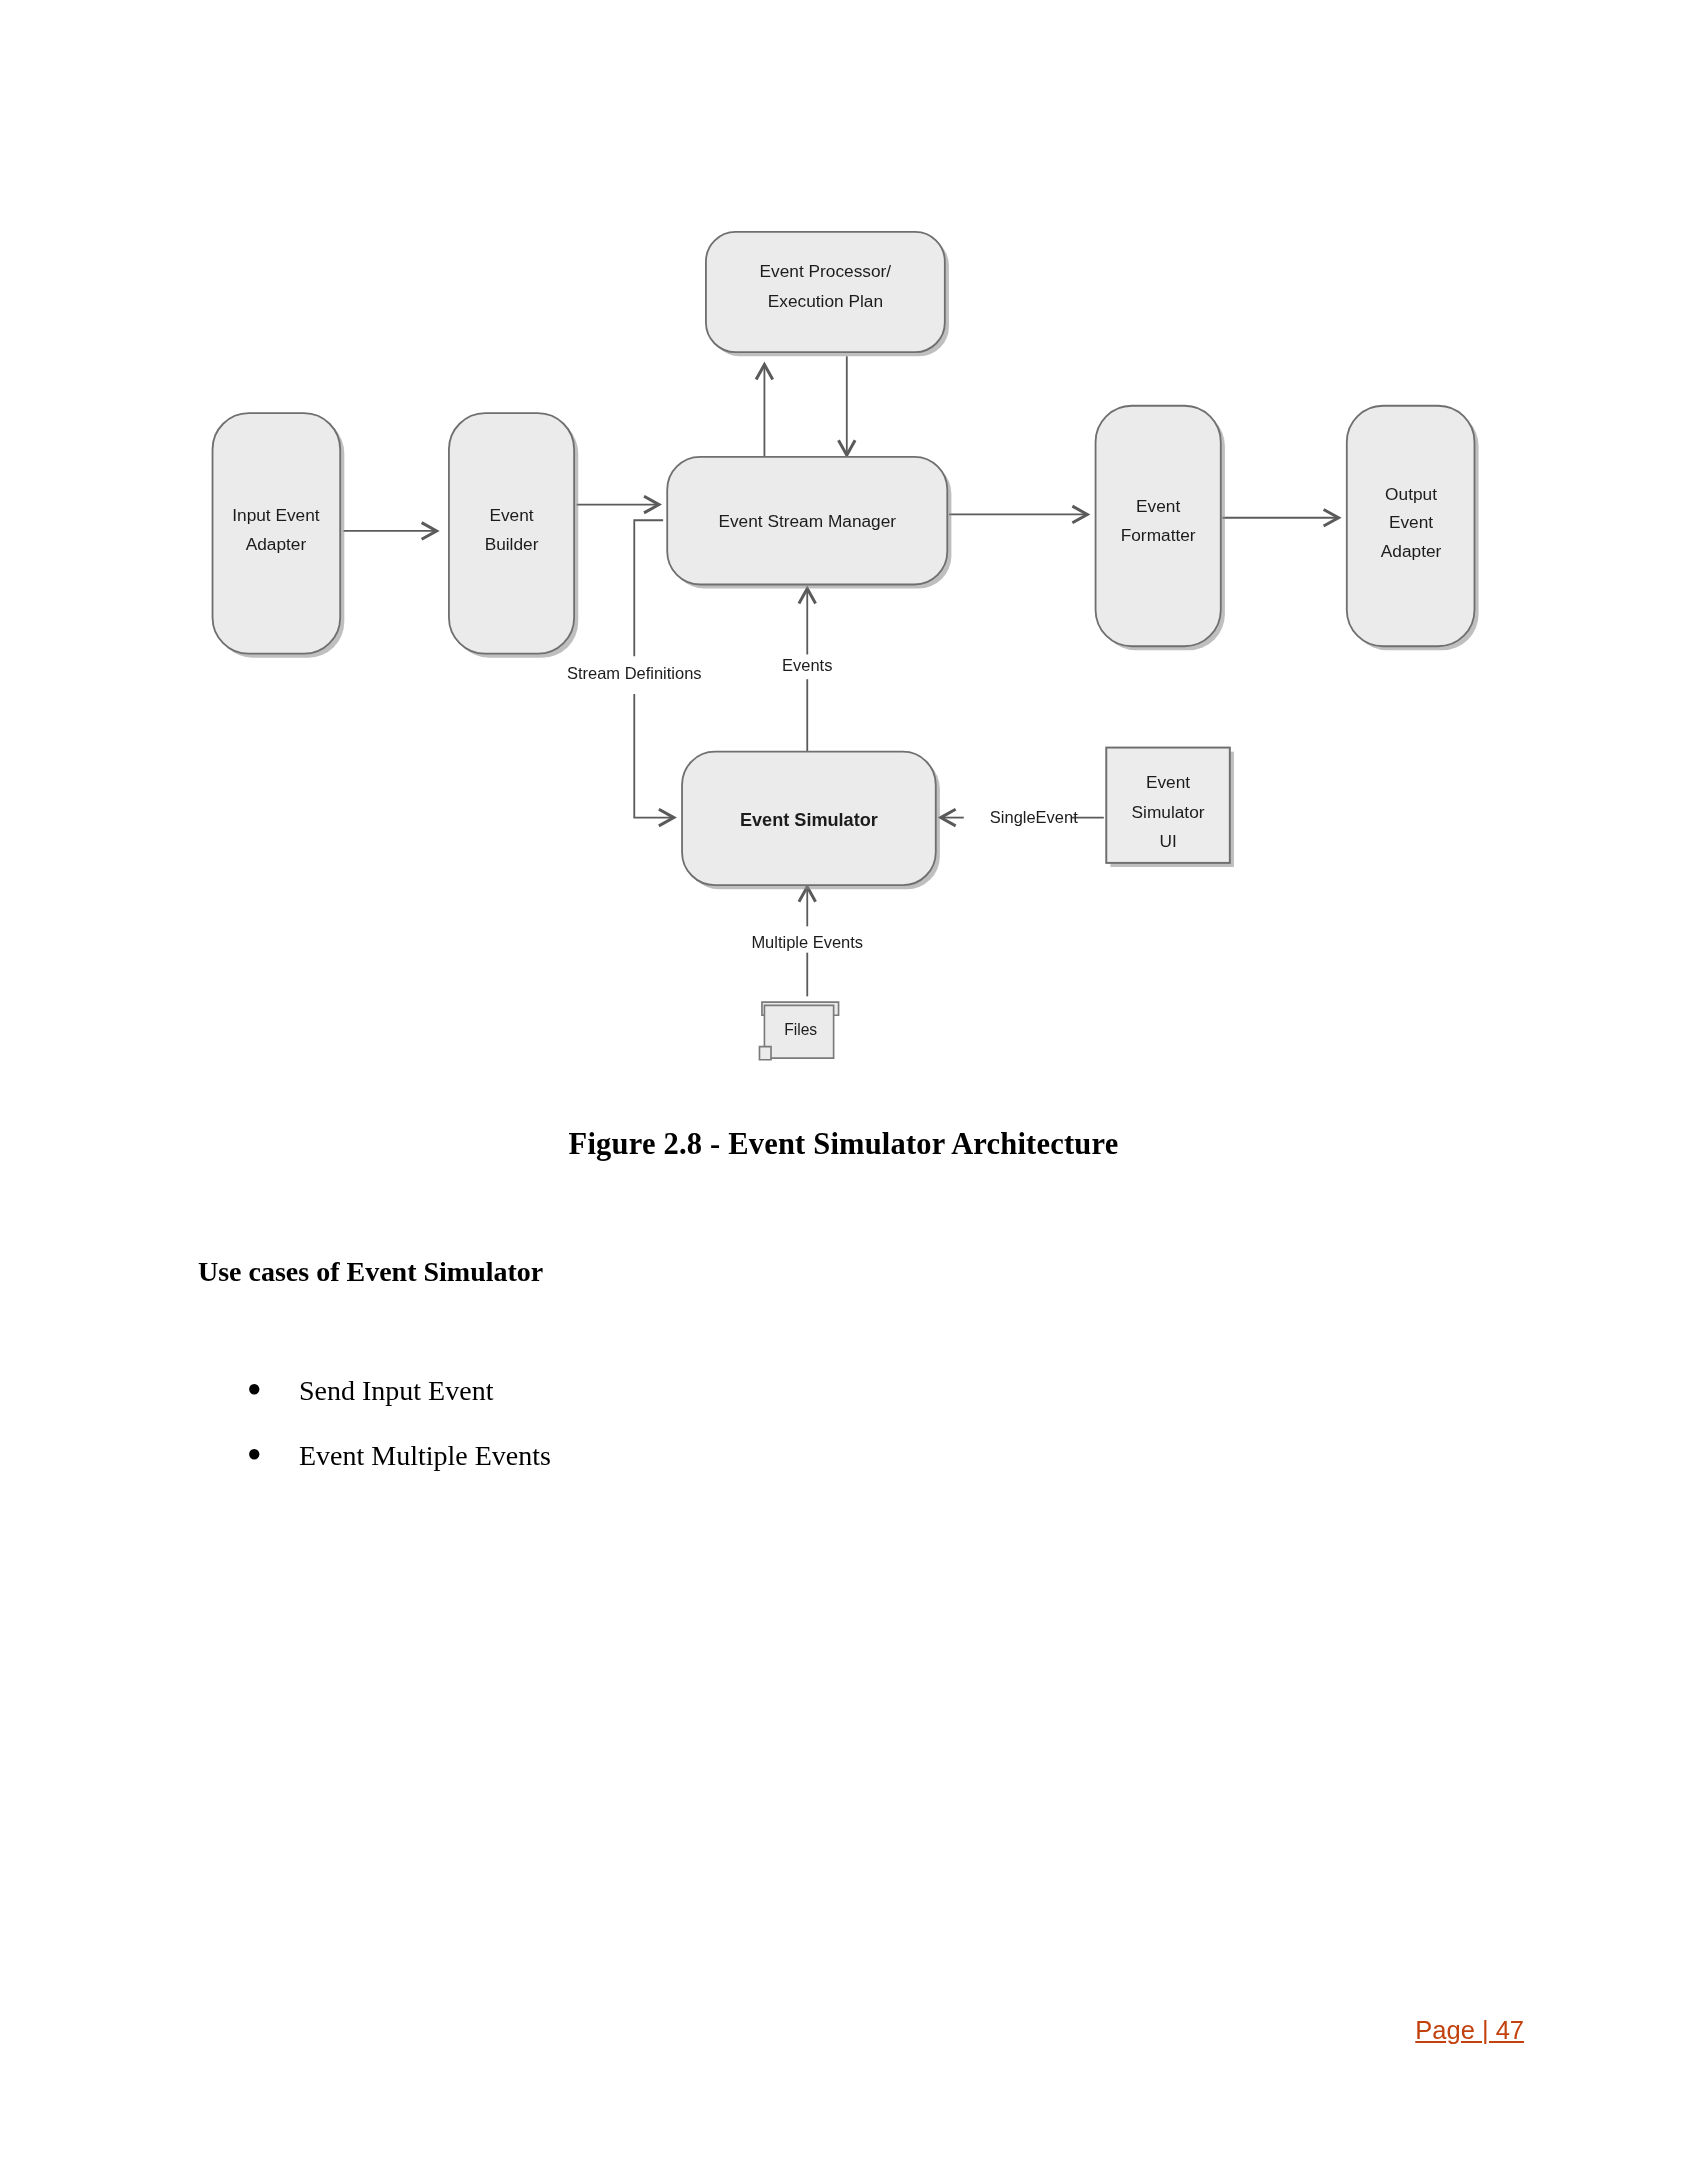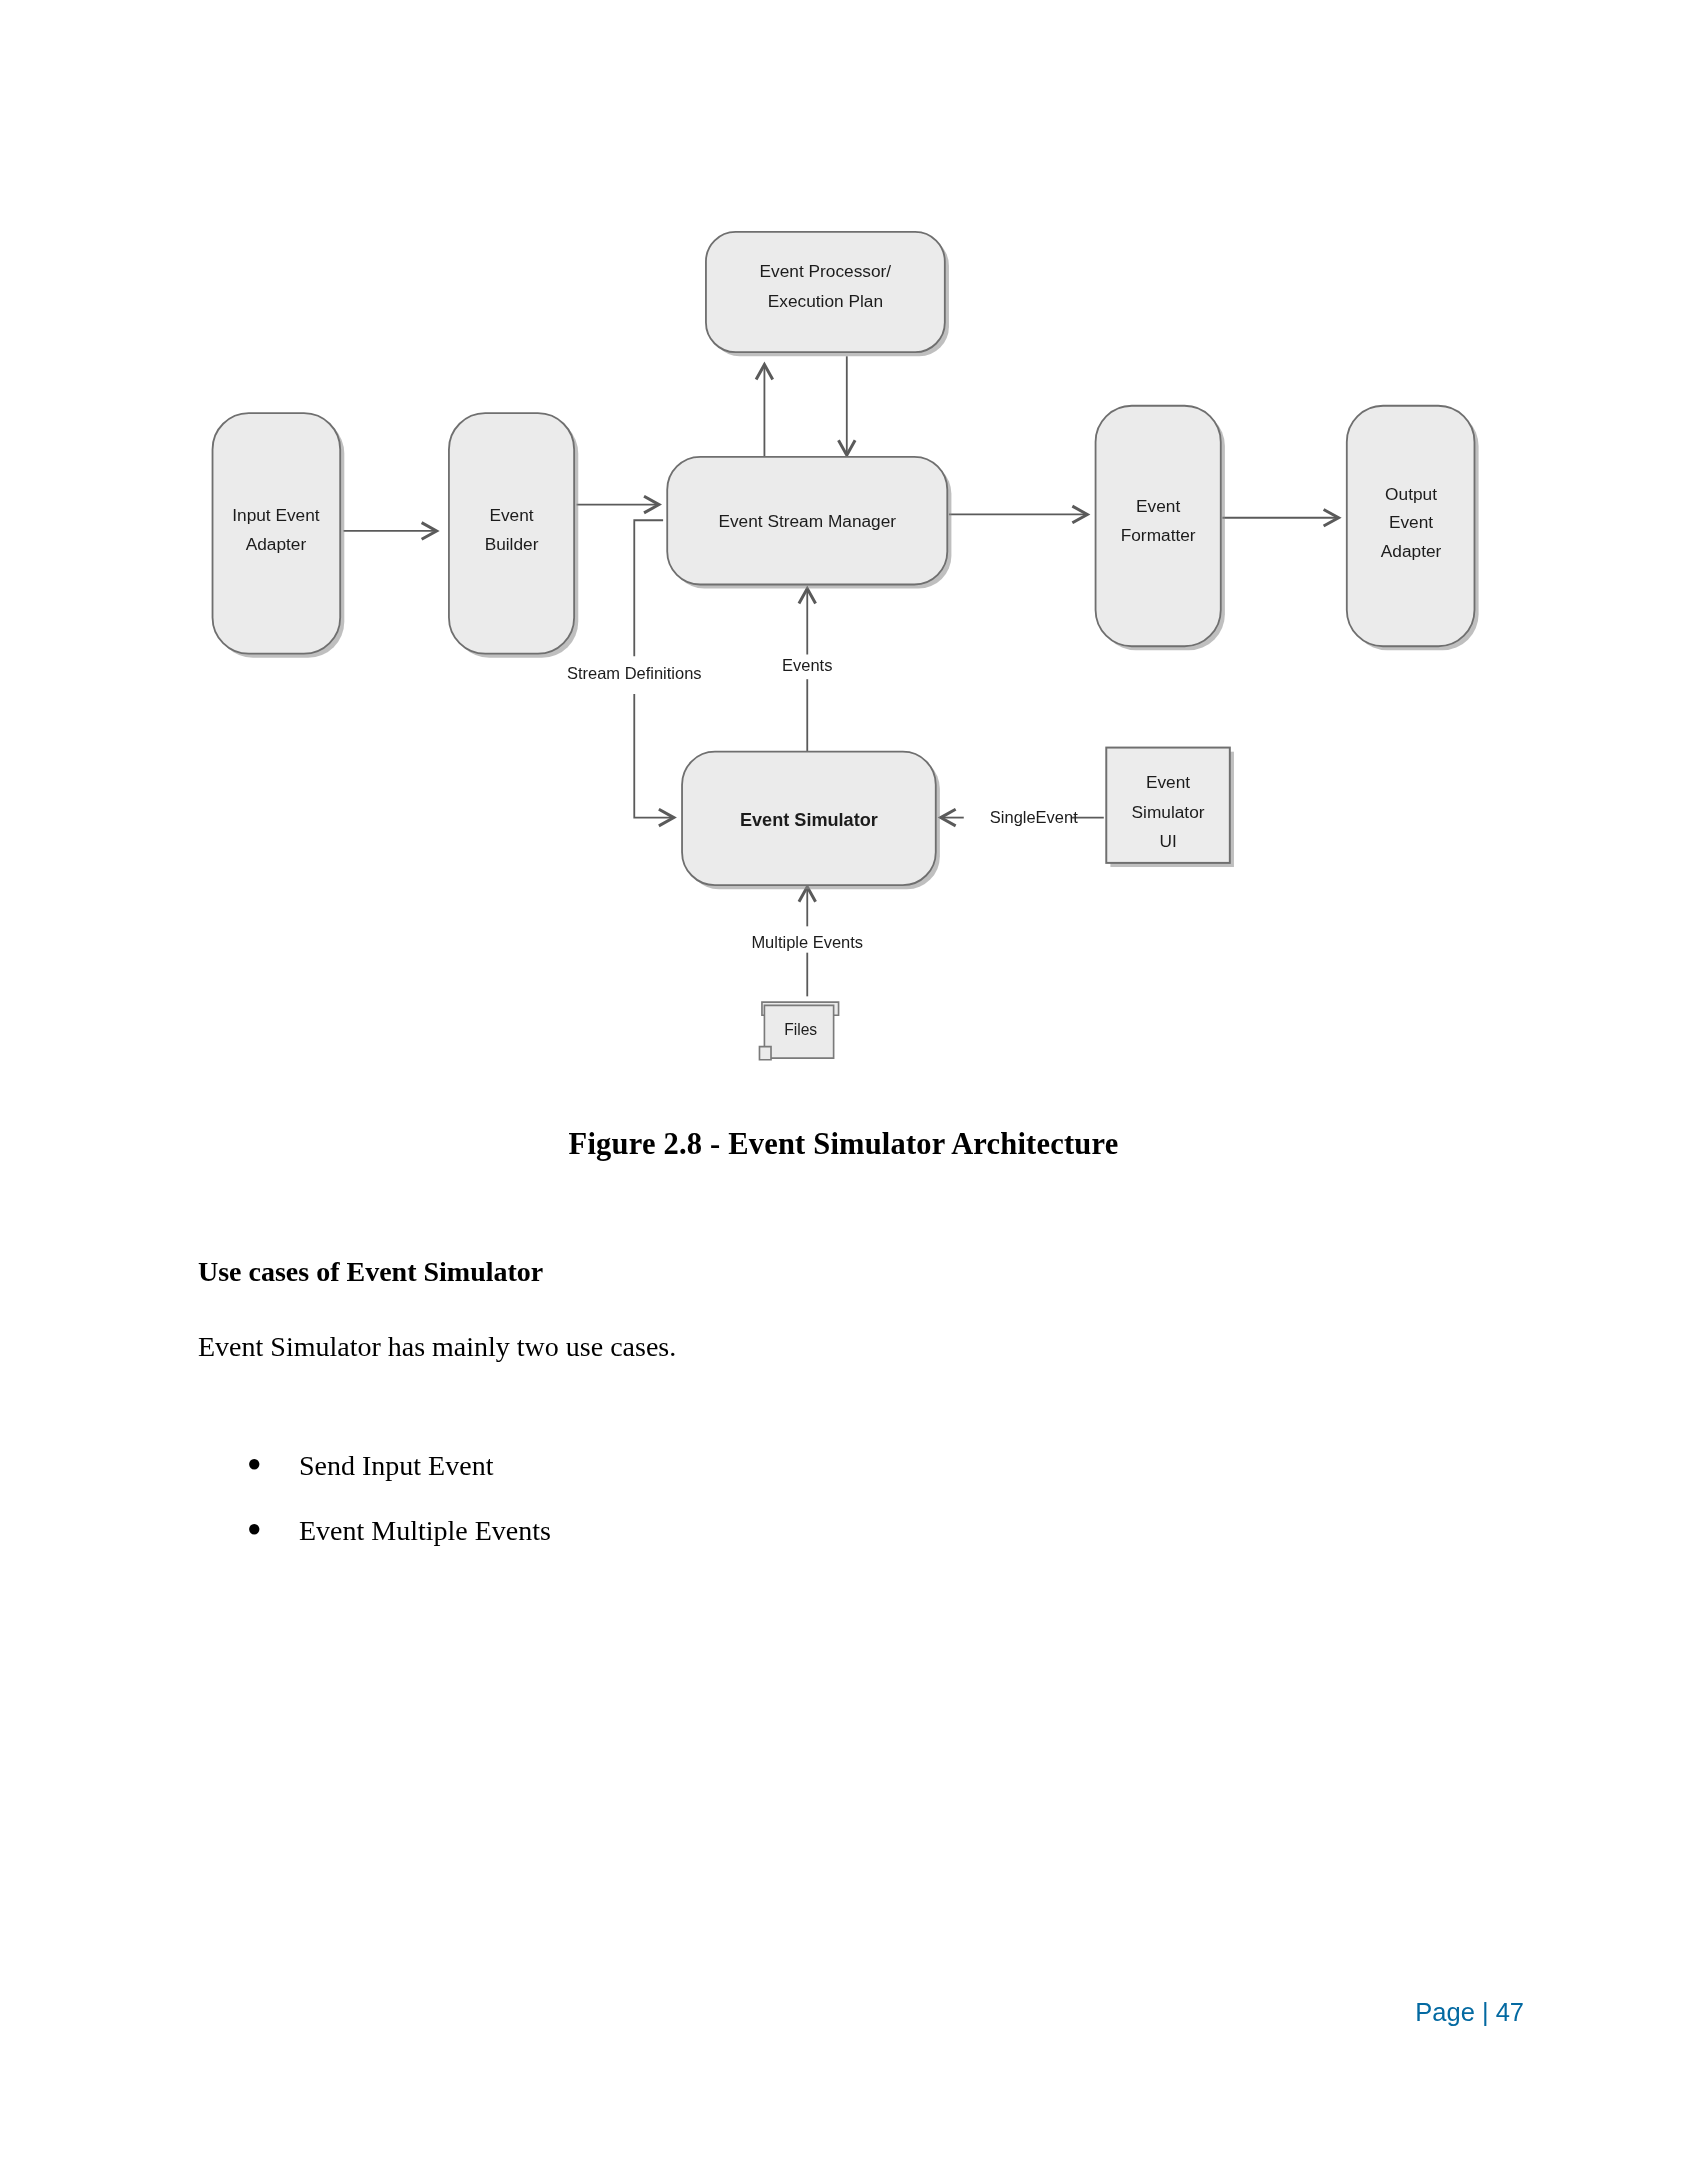--- a/index.html
+++ b/index.html
@@ -128,25 +128,26 @@
     left: 49px;
     top: -1.6px;
     font-size: 24px;
     line-height: 1.45;
   }
 
   
   #page-footer {
     position: absolute;
     right: 163px;
-    bottom: 156px;
+    bottom: 138px;
     font-family: "Liberation Sans", "DejaVu Sans", sans-serif;
     font-size: 25.5px;
-    color: #0369a1;
+    color: #c2410c;
     white-space: nowrap;
+    text-decoration: underline;
   }
 </style>
 </head>
 <body>
 
 <div id="figure-region">
 
   <div id="architecture-diagram">
     <svg width="1687" height="1096" viewBox="0 0 2048 1330" xmlns="http://www.w3.org/2000/svg">
       <defs>
@@ -254,21 +255,20 @@
       <text class="edge-label" x="980" y="1126" text-anchor="middle">Multiple Events</text>
     </svg>
   </div>
 </div>
 
 <div id="figure-caption">Figure 2.8 - Event Simulator Architecture</div>
 
 <div id="body-text">
   <h2 id="section-heading">Use cases of Event Simulator</h2>
 
-  <p id="intro-paragraph">Event Simulator has mainly two use cases.</p>
 
   <ul id="use-case-list">
     <li>
       <span class="bullet-mark">●</span>
       <span>Send Input Event</span>
     </li>
     <li>
       <span class="bullet-mark">●</span>
       <span>Event Multiple Events</span>
     </li>

